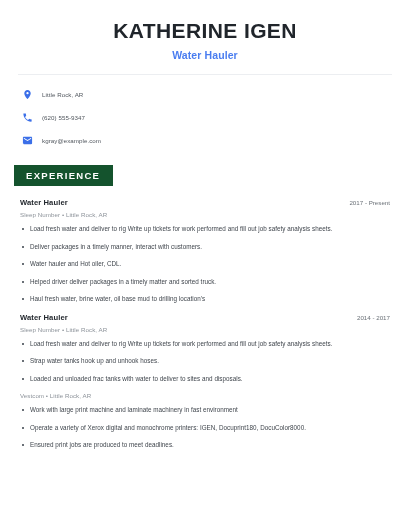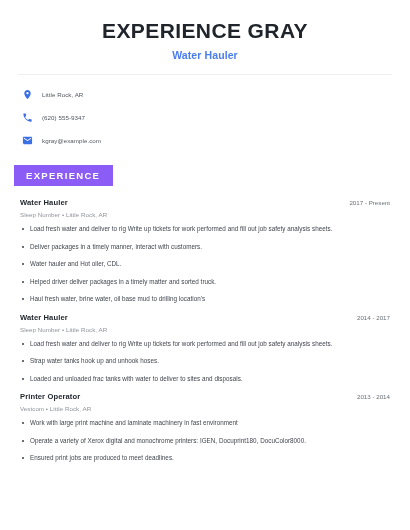--- a/index.html
+++ b/index.html
@@ -78,21 +78,21 @@
     font-size: 6.2px;
     color: #51575e;
     letter-spacing: 0.05px;
   }
 
   
   .section { margin-top: 17px; }
 
   .section-badge {
     display: inline-block;
-    background: #8b5cf6;
+    background: #14532d;
     color: #ffffff;
     font-size: 9.5px;
     font-weight: bold;
     letter-spacing: 1.3px;
     padding: 5px 13px 5px 12px;
     margin-left: 14px;
   }
 
   .section-body {
     padding: 0 20px 0 20px;
@@ -174,21 +174,21 @@
     white-space: nowrap;
     line-height: 1;
   }
 </style>
 </head>
 <body>
 
 <div class="resume">
 
   <div class="header">
-    <div class="full-name">EXPERIENCE GRAY</div>
+    <div class="full-name">KATHERINE IGEN</div>
     <div class="job-title">Water Hauler</div>
   </div>
   <hr class="header-rule">
 
   <ul class="contact-list">
     <li class="contact-item">
       <span class="contact-icon">
         <svg width="11" height="11" viewBox="0 0 24 24" fill="#3b6fe8">
           <path d="M12 2C8.13 2 5 5.13 5 9c0 5.25 7 13 7 13s7-7.75 7-13c0-3.87-3.13-7-7-7zm0 9.5a2.5 2.5 0 1 1 0-5 2.5 2.5 0 0 1 0 5z"></path>
         </svg>
@@ -239,24 +239,20 @@
         </div>
         <div class="job-org">Sleep Number • Little Rock, AR</div>
         <ul class="bullets">
           <li class="bullet">Load fresh water and deliver to rig Write up tickets for work performed and fill out job safety analysis sheets.</li>
           <li class="bullet">Strap water tanks hook up and unhook hoses.</li>
           <li class="bullet">Loaded and unloaded frac tanks with water to deliver to sites and disposals.</li>
         </ul>
       </div>
 
       <div class="job">
-        <div class="job-head">
-          <span class="job-role">Printer Operator</span>
-          <span class="job-dates">2013 - 2014</span>
-        </div>
         <div class="job-org">Vestcom • Little Rock, AR</div>
         <ul class="bullets">
           <li class="bullet">Work with large print machine and laminate machinery in fast environment</li>
           <li class="bullet">Operate a variety of Xerox digital and monochrome printers: IGEN, Docuprint180, DocuColor8000.</li>
           <li class="bullet">Ensured print jobs are produced to meet deadlines.</li>
         </ul>
       </div>
 
     </div>
   </div>

